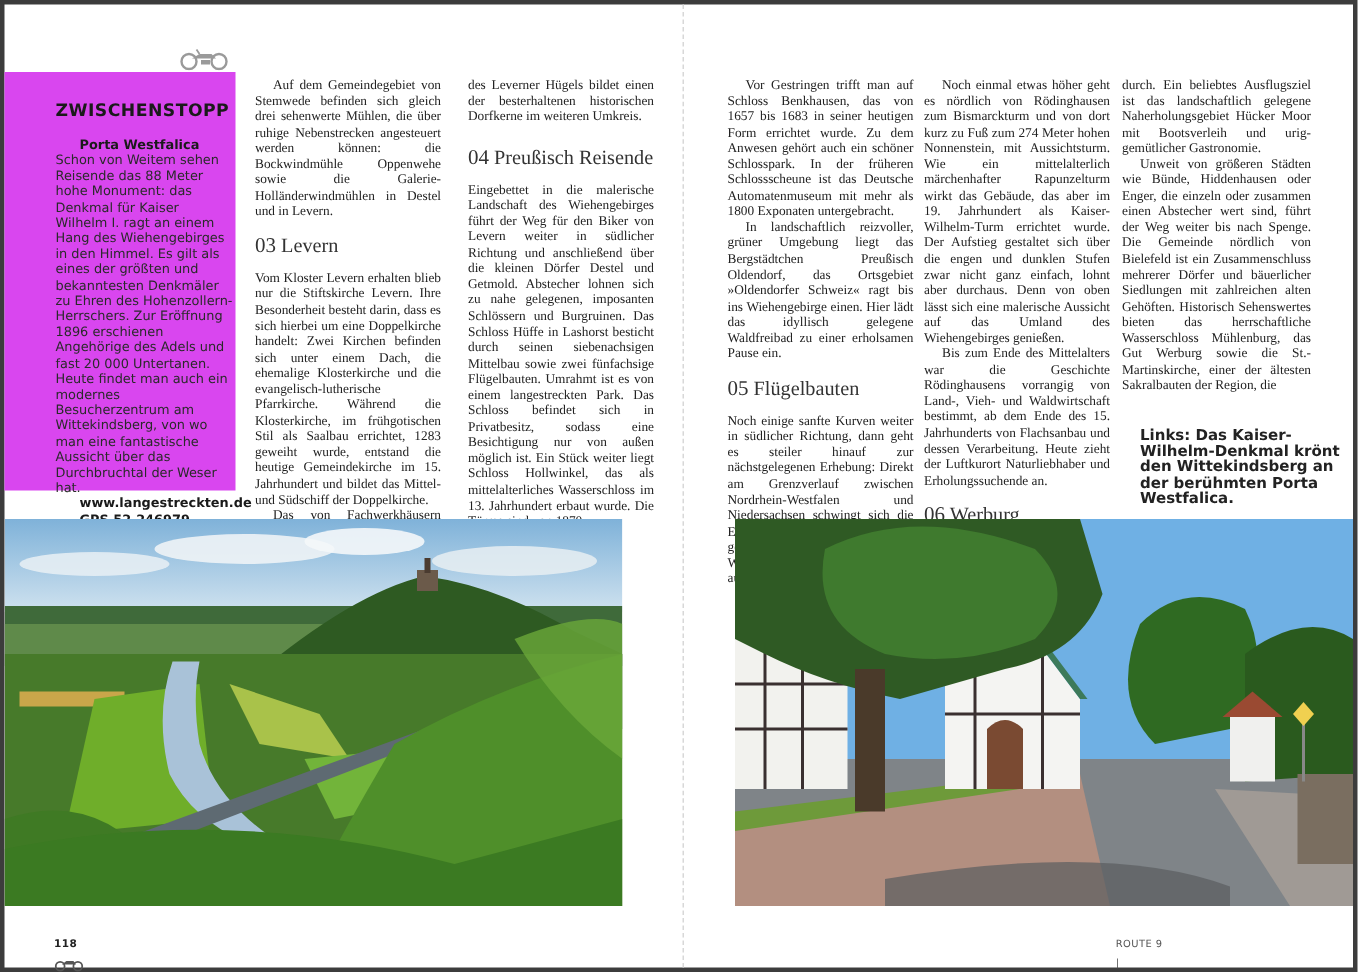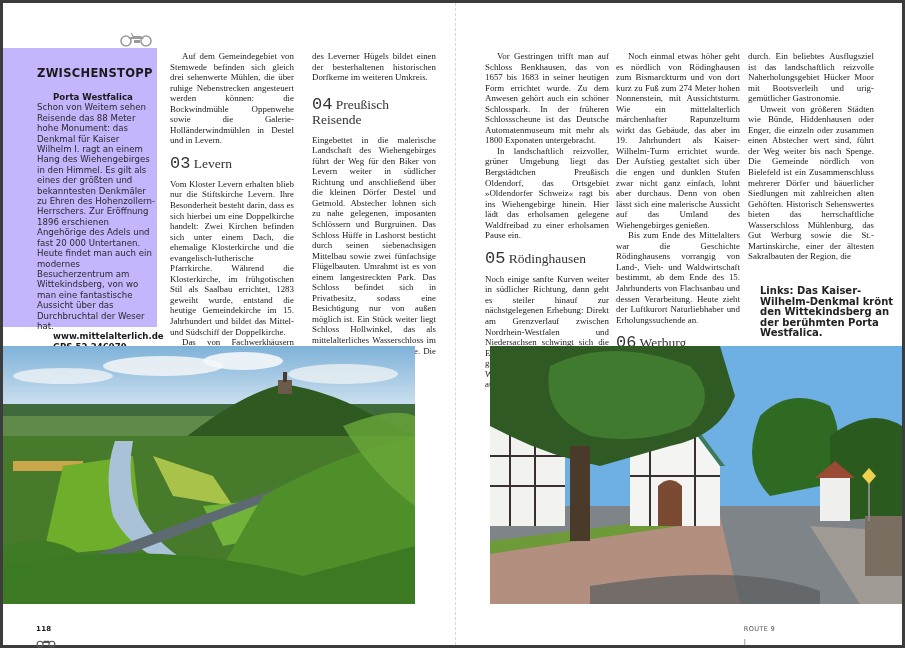--- a/index.html
+++ b/index.html
@@ -1,28 +1,28 @@
 <!DOCTYPE html>
 <html><head>
 <meta charset="utf-8">
 <style>
   html,body{margin:0;padding:0;}
   body{width:905px;height:648px;background:#3c3c3c;position:relative;overflow:hidden;font-family:"Liberation Serif",serif;color:#222;}
   .spread{position:absolute;left:3px;top:3px;width:899px;height:642px;background:#fff;}
   .gutter{position:absolute;left:452px;top:0;width:1px;height:642px;border-left:1px dashed #d8d8d8;}
-  .box{position:absolute;left:0;top:45px;width:154px;height:279px;background:#c4b5fd;}
+  .box{position:absolute;left:0;top:45px;width:154px;height:279px;background:#d946ef;}
   .box .h{position:absolute;left:34px;top:18px;font-family:"DejaVu Sans",sans-serif;font-weight:bold;font-size:11.5px;letter-spacing:0.3px;color:#1a1a1a;}
   .box .t{position:absolute;left:34px;top:44px;width:118px;font-family:"DejaVu Sans",sans-serif;font-size:8.6px;line-height:10.4px;color:#2a2a2a;}
   .box .t b{color:#1a1a1a;margin-left:16px;}
   .moto{position:absolute;width:34px;height:16px;}
   .col{position:absolute;font-size:8.9px;line-height:10.55px;text-align:justify;hyphens:manual;}
   .col p{margin:0;text-indent:0;}
   .col p.ind{text-indent:12px;}
   .col h2{font-weight:normal;font-size:13.5px;line-height:15px;margin:10px 0 8px 0;color:#333;text-align:left;}
-  .col h2 .n{font-size:17px;font-family:Liberation Mono, monospace;}
+  .col h2 .n{font-size:14px;}
   .cap{position:absolute;left:759px;top:283px;width:140px;font-family:"DejaVu Sans",sans-serif;font-size:10px;line-height:10.6px;font-weight:bold;color:#222;}
   .cap p{margin:0 0 10px 0;}
   .photo{position:absolute;overflow:hidden;}
   .foot{position:absolute;top:622px;font-family:"DejaVu Sans",sans-serif;font-size:6.6px;letter-spacing:0.3px;color:#555;display:flex;gap:5px;flex-direction:column;}
   .foot .pg{font-weight:bold;color:#222;font-size:7px;}
 </style>
 </head>
 <body>
 
 <div class="spread">
@@ -33,21 +33,21 @@
     <path d="M9 8 L14 5 L22 5 L25 8 Z" fill="#9a9a9a"></path>
     <path d="M15 9 h6 v3 h-6z" fill="#9a9a9a"></path>
     <path d="M12 2 l2 3" stroke="#9a9a9a" stroke-width="1.2"></path>
   </svg>
 
   <div class="box">
     <div class="h">ZWISCHENSTOPP</div>
     <div class="t">
       <b>Porta Westfalica</b><br>
       <span>Schon von Weitem sehen Reisende das 88 Meter hohe Monument: das Denkmal für Kaiser Wilhelm I. ragt an einem Hang des Wiehengebirges in den Himmel. Es gilt als eines der größten und bekanntesten Denkmäler zu Ehren des Hohenzollern-Herrschers. Zur Eröffnung 1896 erschienen Angehörige des Adels und fast 20 000 Untertanen. Heute findet man auch ein modernes Besucherzentrum am Wittekindsberg, von wo man eine fantastische Aussicht über das Durchbruchtal der Weser hat.</span><br>
-      <b>www.mittelalterlich.de</b><br>
+      <b>www.langestreckten.de</b><br>
       <b>GPS 52.246979, 8.900288</b>
     </div>
   </div>
 
   <div class="gutter"></div>
 
   <div class="col" style="left:167px;top:48px;width:124px;">
     <p class="ind">Auf dem Gemeindegebiet von Stemwede befinden sich gleich drei sehenwerte Mühlen, die über ruhige Nebenstrecken angesteuert werden können: die Bockwindmühle Oppenwehe sowie die Galerie-Holländerwindmühlen in Destel und in Levern.</p>
     <h2><span class="n">03</span> <span>Levern</span></h2>
     <p>Vom Kloster Levern erhalten blieb nur die Stiftskirche Levern. Ihre Besonderheit besteht darin, dass es sich hierbei um eine Doppelkirche handelt: Zwei Kirchen befinden sich unter einem Dach, die ehemalige Klosterkirche und die evangelisch-lutherische Pfarrkirche. Während die Klosterkirche, im frühgotischen Stil als Saalbau errichtet, 1283 geweiht wurde, entstand die heutige Gemeindekirche im 15. Jahrhundert und bildet das Mittel- und Südschiff der Doppelkirche.</p>
@@ -55,34 +55,34 @@
   </div>
 
   <div class="col" style="left:297px;top:48px;width:124px;margin-left:12px;">
     <p>des Leverner Hügels bildet einen der besterhaltenen historischen Dorfkerne im weiteren Umkreis.</p>
     <h2 style="margin-top:14px;"><span class="n">04</span> <span>Preußisch Reisende</span></h2>
     <p>Eingebettet in die malerische Landschaft des Wiehengebirges führt der Weg für den Biker von Levern weiter in südlicher Richtung und anschließend über die kleinen Dörfer Destel und Getmold. Abstecher lohnen sich zu nahe gelegenen, imposanten Schlössern und Burgruinen. Das Schloss Hüffe in Lashorst besticht durch seinen siebenachsigen Mittelbau sowie zwei fünfachsige Flügelbauten. Umrahmt ist es von einem langestreckten Park. Das Schloss befindet sich in Privatbesitz, sodass eine Besichtigung nur von außen möglich ist. Ein Stück weiter liegt Schloss Hollwinkel, das als mittelalterliches Wasserschloss im 13. Jahrhundert erbaut wurde. Die Türme sind von 1870.</p>
   </div>
 
   <div class="col" style="left:482px;top:48px;width:124px;">
     <p class="ind">Vor Gestringen trifft man auf Schloss Benkhausen, das von 1657 bis 1683 in seiner heutigen Form errichtet wurde. Zu dem Anwesen gehört auch ein schöner Schlosspark. In der früheren Schlossscheune ist das Deutsche Automatenmuseum mit mehr als 1800 Exponaten untergebracht.</p>
-    <p class="ind">In landschaftlich reizvoller, grüner Umgebung liegt das Bergstädtchen Preußisch Oldendorf, das Ortsgebiet »Oldendorfer Schweiz« ragt bis ins Wiehengebirge hinein. Hier lädt das erholsamen gelegene Waldfreibad zu einer erholsamen Pause ein.</p>
-    <h2><span class="n">05</span> <span>Rödinghausen</span></h2>
+    <p class="ind">In landschaftlich reizvoller, grüner Umgebung liegt das Bergstädtchen Preußisch Oldendorf, das Ortsgebiet »Oldendorfer Schweiz« ragt bis ins Wiehengebirge einen. Hier lädt das idyllisch gelegene Waldfreibad zu einer erholsamen Pause ein.</p>
+    <h2><span class="n">05</span> <span>Flügelbauten</span></h2>
     <p>Noch einige sanfte Kurven weiter in südlicher Richtung, dann geht es steiler hinauf zur nächstgelegenen Erhebung: Direkt am Grenzverlauf zwischen Nordrhein-Westfalen und Niedersachsen schwingt sich die Egge, auch Oldendorfer Berge genannt. Der Nebenrücken des Wiehengebirges schwingt sich bis auf 220 Meter hoch.</p>
   </div>
 
   <div class="col" style="left:613px;top:48px;width:124px;">
     <p class="ind">Noch einmal etwas höher geht es nördlich von Rödinghausen zum Bismarckturm und von dort kurz zu Fuß zum 274 Meter hohen Nonnenstein, mit Aussichtsturm. Wie ein mittelalterlich märchenhafter Rapunzelturm wirkt das Gebäude, das aber im 19. Jahrhundert als Kaiser-Wilhelm-Turm errichtet wurde. Der Aufstieg gestaltet sich über die engen und dunklen Stufen zwar nicht ganz einfach, lohnt aber durchaus. Denn von oben lässt sich eine malerische Aussicht auf das Umland des Wiehengebirges genießen.</p>
     <p class="ind">Bis zum Ende des Mittelalters war die Geschichte Rödinghausens vorrangig von Land-, Vieh- und Waldwirtschaft bestimmt, ab dem Ende des 15. Jahrhunderts von Flachsanbau und dessen Verarbeitung. Heute zieht der Luftkurort Naturliebhaber und Erholungssuchende an.</p>
     <h2><span class="n">06</span> <span>Werburg</span></h2>
     <p>Auf ruhigen Strecken gleitet man weiter entlang der gedachten Linie hin-</p>
   </div>
 
   <div class="col" style="left:745px;top:48px;width:126px;">
-    <p>durch. Ein beliebtes Ausflugsziel ist das landschaftlich reizvolle Naherholungsgebiet Hücker Moor mit Bootsverleih und urig-gemütlicher Gastronomie.</p>
+    <p>durch. Ein beliebtes Ausflugsziel ist das landschaftlich gelegene Naherholungsgebiet Hücker Moor mit Bootsverleih und urig-gemütlicher Gastronomie.</p>
     <p class="ind">Unweit von größeren Städten wie Bünde, Hiddenhausen oder Enger, die einzeln oder zusammen einen Abstecher wert sind, führt der Weg weiter bis nach Spenge. Die Gemeinde nördlich von Bielefeld ist ein Zusammenschluss mehrerer Dörfer und bäuerlicher Siedlungen mit zahlreichen alten Gehöften. Historisch Sehenswertes bieten das herrschaftliche Wasserschloss Mühlenburg, das Gut Werburg sowie die St.-Martinskirche, einer der ältesten Sakralbauten der Region, die</p>
   </div>
 
   <div class="cap" style="left:757px;">
     <p>Links: Das Kaiser-Wilhelm-Denkmal krönt den Wittekindsberg an der berühmten Porta Westfalica.</p>
     <p>Unten: Das Fachwerkdorf Offelten bei Preußisch Oldendorf ist ein Juwel westfälischer Baukunst.</p>
   </div>
 
   <div class="photo" style="left:0;top:343px;width:412px;height:258px;">
     <svg width="412" height="258" viewBox="0 0 412 258" preserveAspectRatio="none">

